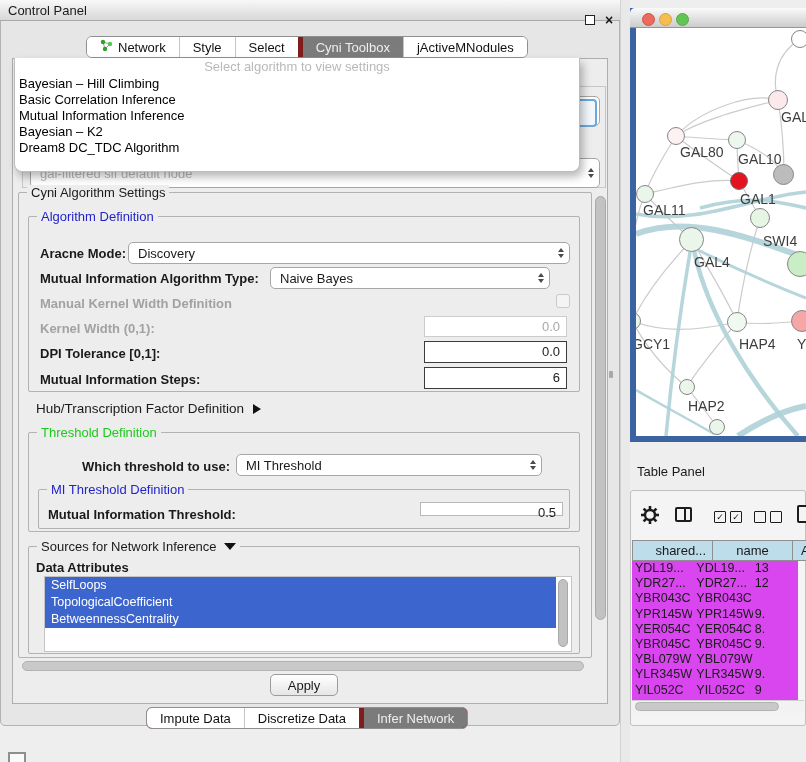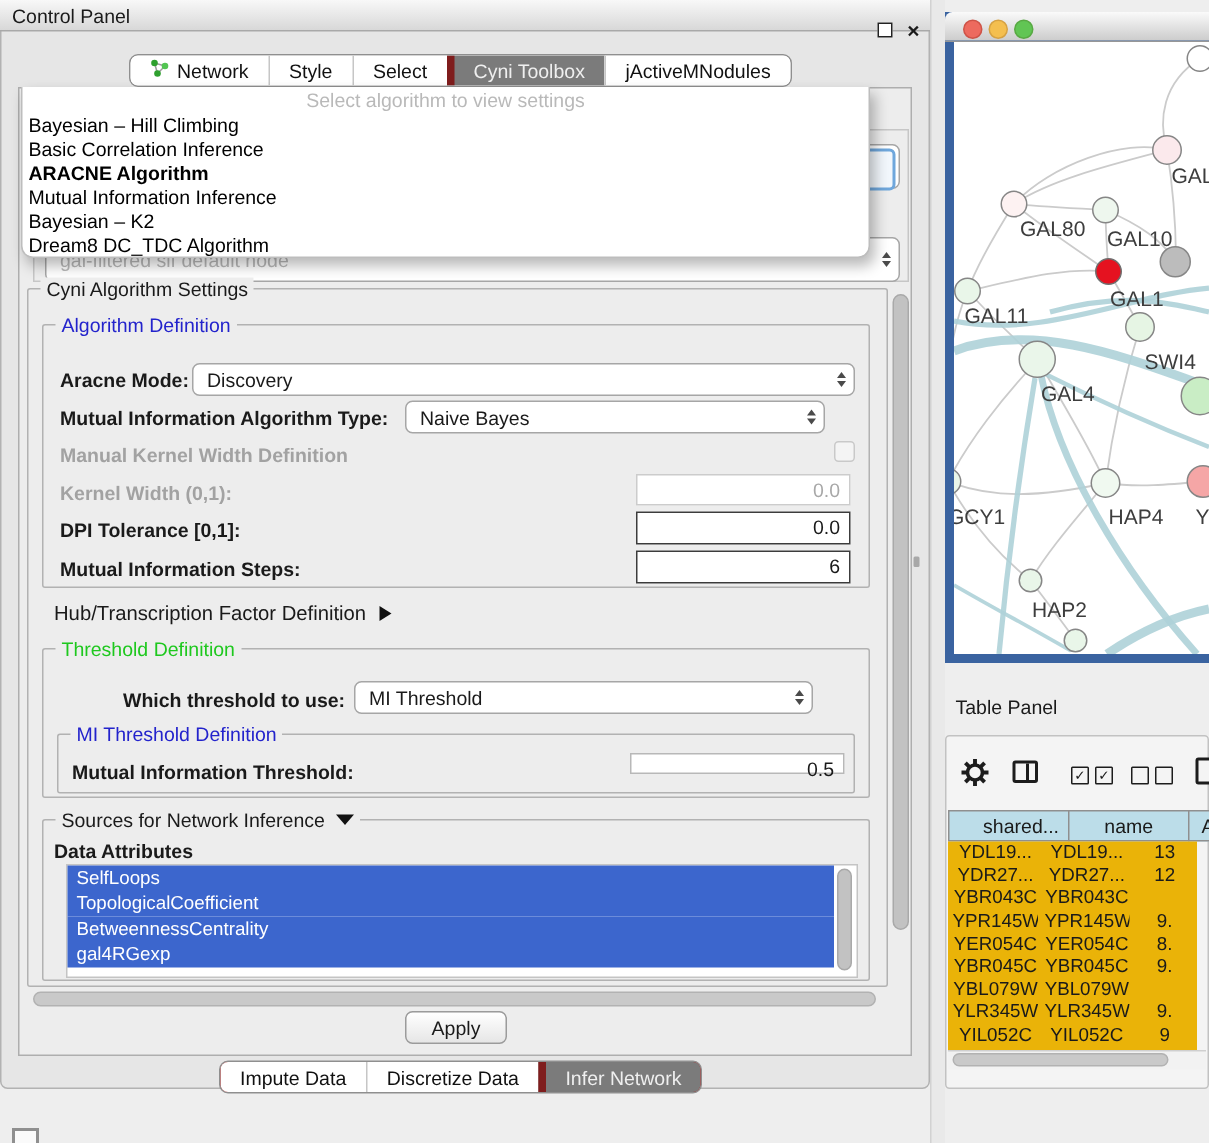--- a/index.html
+++ b/index.html
@@ -57,21 +57,21 @@
   .net-frame{left:630px;top:8px;width:176px;height:434px;background:#3a63a0;}
   .net-title{left:630px;top:8px;width:176px;height:20px;background:linear-gradient(#fafafa,#cccccc);border-bottom:1px solid #979797;border-radius:5px 0 0 0;}
   .tl{position:absolute;top:5px;width:11px;height:11px;border-radius:50%;}
   .canvas{left:636px;top:28px;width:170px;height:408px;background:#fff;overflow:hidden;}
   .gnode{position:absolute;border:1.4px solid #868686;border-radius:50%;box-sizing:border-box;}
   .nlab{position:absolute;font-size:14px;color:#3d3d3d;white-space:nowrap;}
   
   .tp-title{left:637px;top:464px;font-size:13px;}
   .tp-win{left:630px;top:490px;width:176px;height:236px;background:#f4f4f4;border:1px solid #c2c2c2;border-radius:3px;}
   .th{position:absolute;top:540px;height:21px;background:#bcdde9;border:1px solid #8f8f8f;font-size:13px;line-height:20px;box-sizing:border-box;}
-  .tbody{left:632px;top:561px;width:166px;height:139px;background:#eab308;overflow:hidden;text-align:center;}
+  .tbody{left:632px;top:561px;width:166px;height:139px;background:#d946ef;overflow:hidden;}
   .trow{display:flex;height:15.2px;font-size:12.5px;line-height:15px;}
   .td1{width:80px;padding-left:3px;box-sizing:border-box;overflow:hidden;}
   .td2{width:80px;padding-left:4px;box-sizing:border-box;overflow:hidden;}
   .td3{width:60px;padding-left:2px;box-sizing:border-box;overflow:hidden;}
   .icon-cols{width:17px;height:15px;border:2px solid #1c1c1c;border-radius:2px;position:relative;}
   .icon-cols:after{content:"";position:absolute;left:50%;top:0;bottom:0;width:2px;background:#1c1c1c;}
   .cbx{display:inline-block;width:10px;height:10px;border:1.5px solid #1c1c1c;border-radius:1px;font-size:9px;line-height:10px;text-align:center;}
 </style>
 </head>
 <body>
@@ -122,21 +122,20 @@
     <span class="stepper">
         <span class="tri-up"></span>
         <span class="tri-dn"></span>
       </span>
   </div>
 
   <div class="abs popup">
     <div class="pop-ph">Select algorithm to view settings</div>
     <div class="pop-it">Bayesian – Hill Climbing</div>
     <div class="pop-it">Basic Correlation Inference</div>
-    <div class="pop-it bold">ARACNE Algorithm</div>
     <div class="pop-it">Mutual Information Inference</div>
     <div class="pop-it">Bayesian – K2</div>
     <div class="pop-it">Dream8 DC_TDC Algorithm</div>
   </div>
 
   <div class="abs grp" style="left:18px;top:192px;width:574px;height:466px;">
     <span class="legend">Cyni Algorithm Settings</span>
   </div>
 
   <div class="abs vthumb" style="left:595px;top:196px;width:11px;height:424px;"></div>
@@ -191,21 +190,20 @@
   <div class="abs tfield" style="left:420px;top:502px;width:143px;height:14px;">0.5</div>
 
   <div class="abs grp" style="left:28px;top:546px;width:552px;height:108px;">
     <span class="legend"><span>Sources for Network Inference</span><span class="tri-dnb"></span></span>
   </div>
   <div class="abs blab" style="left:36px;top:560px;">Data Attributes</div>
   <div class="abs attrlist" style="left:44px;top:576px;width:528px;height:76px;">
     <div class="attr-it">SelfLoops</div>
     <div class="attr-it">TopologicalCoefficient</div>
     <div class="attr-it">BetweennessCentrality</div>
-    <div class="attr-it">gal4RGexp</div>
   </div>
   <div class="abs vthumb" style="left:558px;top:579px;width:10px;height:68px;"></div>
 
   <div class="abs hthumb" style="left:22px;top:661px;width:562px;height:10px;"></div>
 
   <div class="abs btn" style="left:270px;top:674px;width:68px;height:22px;line-height:22px;">Apply</div>
 
   <div class="abs btabbar">
     <div class="tab">
         <span>Impute Data</span>

